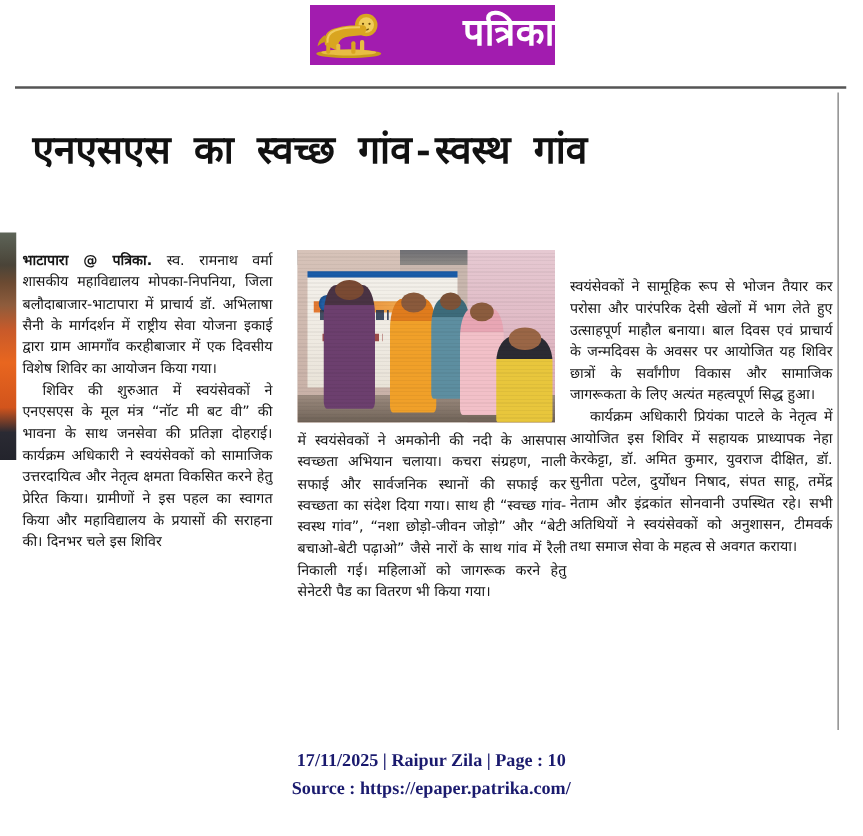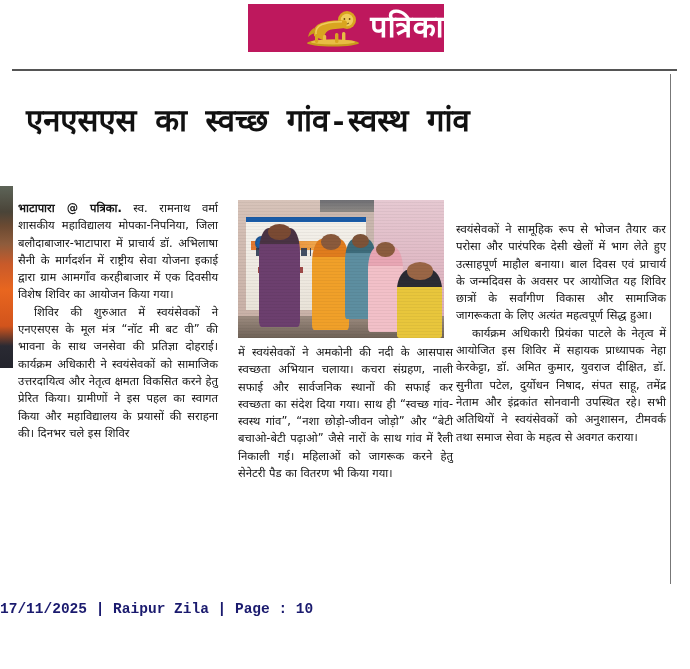--- a/index.html
+++ b/index.html
@@ -15,24 +15,24 @@
     overflow: hidden;
   }
 
   
   .masthead {
     position: absolute;
     left: 248px;
     top: 4px;
     width: 196px;
     height: 48px;
-    background: #be185d;
+    background: #a21caf;
     display: flex;
     align-items: center;
-    justify-content: flex-end;
+    justify-content: space-between;
     gap: 6px;
     overflow: hidden;
   }
   .lion-wrap {
     width: 62px;
     height: 40px;
     display: block;
     flex: 0 0 auto;
   }
   .masthead-word {
@@ -170,23 +170,23 @@
     background:#9a6646; border-radius:50%; }
   .photo .grain { position:absolute; inset:0;
     background: repeating-linear-gradient(0deg, rgba(0,0,0,.045) 0 1px, transparent 1px 3px); }
 
   
   .footer {
     position: absolute;
     left: 0;
     top: 598px;
     width: 690px;
-    text-align: left;
+    text-align: center;
     color: #1a1a6e;
-    font-family: Liberation Mono, monospace;
+    font-family: Liberation Serif, serif;
     font-size: 14.5px;
     font-weight: bold;
     line-height: 22px;
   }
   .footer div { white-space: nowrap; }
 </style>
 </head>
 <body>
 
 <div class="masthead">
@@ -260,13 +260,14 @@
 
   <div class="col col-3">
     <p>स्वयंसेवकों ने सामूहिक रूप से भोजन तैयार कर परोसा और पारंपरिक देसी खेलों में भाग लेते हुए उत्साहपूर्ण माहौल बनाया। बाल दिवस एवं प्राचार्य के जन्मदिवस के अवसर पर आयोजित यह शिविर छात्रों के सर्वांगीण विकास और सामाजिक जागरूकता के लिए अत्यंत महत्वपूर्ण सिद्ध हुआ।</p>
     <p class="indent">कार्यक्रम अधिकारी प्रियंका पाटले के नेतृत्व में आयोजित इस शिविर में सहायक प्राध्यापक नेहा केरकेट्टा, डॉ. अमित कुमार, युवराज दीक्षित, डॉ. सुनीता पटेल, दुर्योधन निषाद, संपत साहू, तमेंद्र नेताम और इंद्रकांत सोनवानी उपस्थित रहे। सभी अतिथियों ने स्वयंसेवकों को अनुशासन, टीमवर्क तथा समाज सेवा के महत्व से अवगत कराया।</p>
   </div>
 
 </div>
 
 <div class="footer">
   <div>17/11/2025 | Raipur Zila | Page : 10</div>
+  <div>Source : https://epaper.patrika.com/</div>
 </div>
 
 </body></html>

